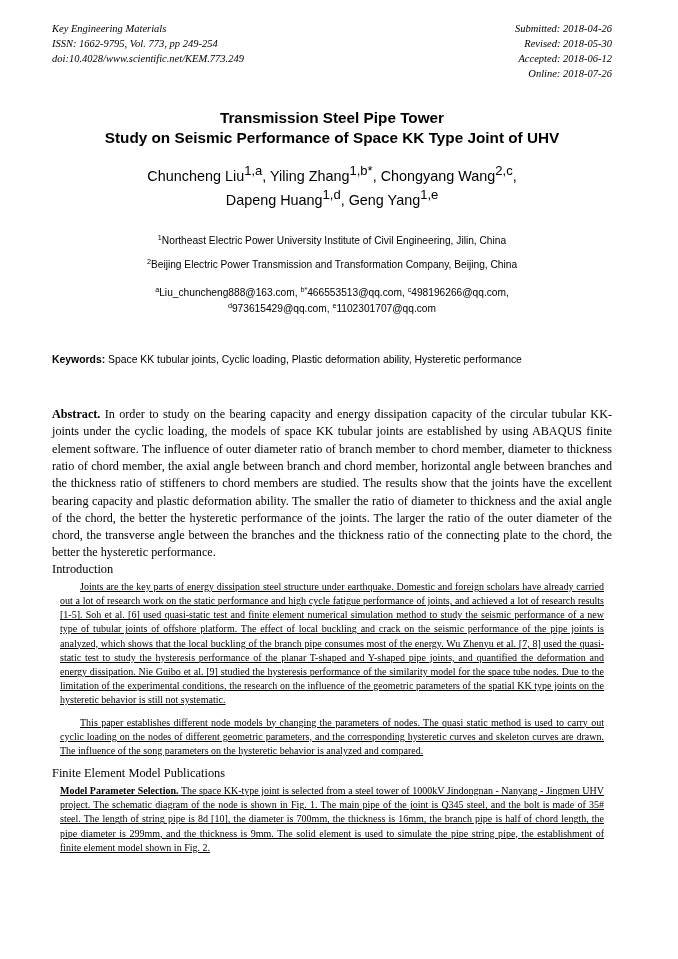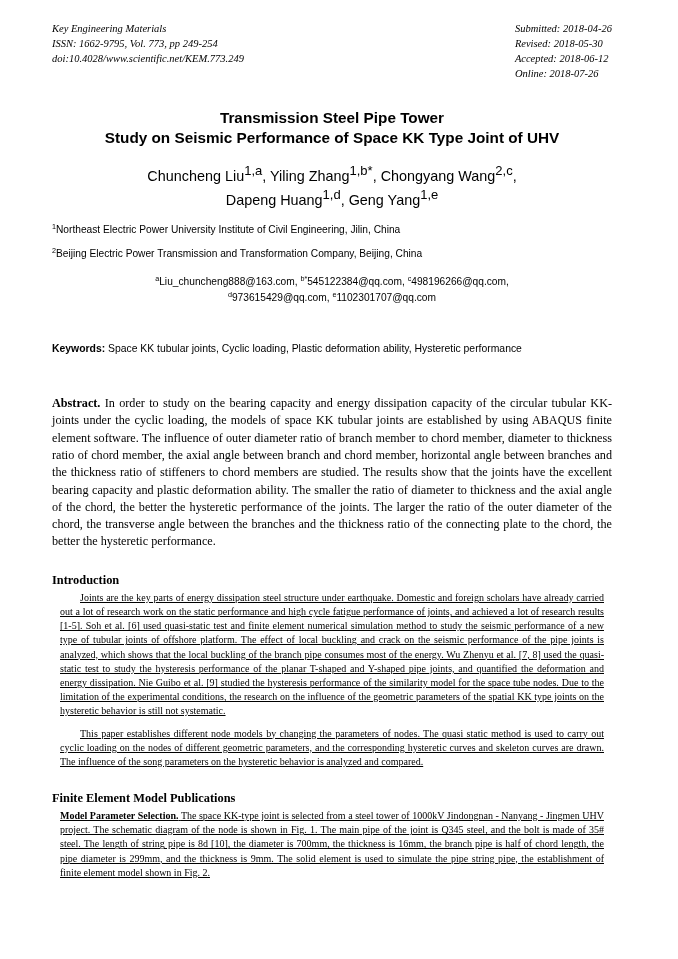--- a/index.html
+++ b/index.html
@@ -24,21 +24,21 @@
 
   
   .header {
     display: flex;
     justify-content: space-between;
     font-style: italic;
     font-size: 10.5px;
     line-height: 1.42;
   }
   .header .left { text-align: left; }
-  .header .right { text-align: left; }
+  .header .right { text-align: right; }
 
   
   .title {
     margin-top: 26px;
     text-align: center;
     font-family: "Liberation Sans", sans-serif;
     font-weight: bold;
     font-size: 15.3px;
     line-height: 1.32;
   }
@@ -47,22 +47,22 @@
   .authors {
     margin-top: 14px;
     text-align: center;
     font-family: "Liberation Sans", sans-serif;
     font-size: 14.4px;
     line-height: 1.42;
   }
   .authors sup { font-size: 13px; vertical-align: super; }
 
   .affil {
-    margin-top: 11px;
-    text-align: left;
+    margin-top: 22px;
+    text-align: center;
     font-family: "Liberation Sans", sans-serif;
     font-size: 10.2px;
     line-height: 1.5;
   }
   .affil sup { font-size: 7.2px; vertical-align: super; }
   .affil .line { margin-top: 9px; }
 
   .emails {
     margin-top: 12px;
     text-align: center;
@@ -86,22 +86,21 @@
   .abstract {
     margin-top: 38px;
     font-size: 12.2px;
     line-height: 1.42;
     text-align: justify;
   }
   .abstract b { font-weight: bold; }
 
   
   .section-head {
-    margin-top: 22px;
-    font-weight: bold;
+    font-weight: normal;
     font-size: 12.4px;
   }
   p.body {
     margin: 8px;
     margin-top: 3px;
     font-size: 10px;
     line-height: 1.42;
     text-align: justify;
     text-indent: 20px;
     text-decoration: underline;
@@ -147,21 +146,21 @@
   </div>
 
   <div class="affil">
     <div><sup>1</sup><span>Northeast Electric Power University Institute of Civil Engineering, Jilin, China</span></div>
     <div class="line"><sup>2</sup><span>Beijing Electric Power Transmission and Transformation Company, Beijing, China</span></div>
   </div>
 
   <div class="emails">
     <div>
       <sup>a</sup><span>Liu_chuncheng888@163.com,</span>
-      <sup>b*</sup><span>545122384@qq.com,</span>
+      <sup>b*</sup><span>466553513@qq.com,</span>
       <sup>c</sup><span>498196266@qq.com,</span>
     </div>
     <div>
       <sup>d</sup><span>973615429@qq.com,</span>
       <sup>e</sup><span>1102301707@qq.com</span>
     </div>
   </div>
 
   <div class="keywords">
     <b>Keywords:</b>

